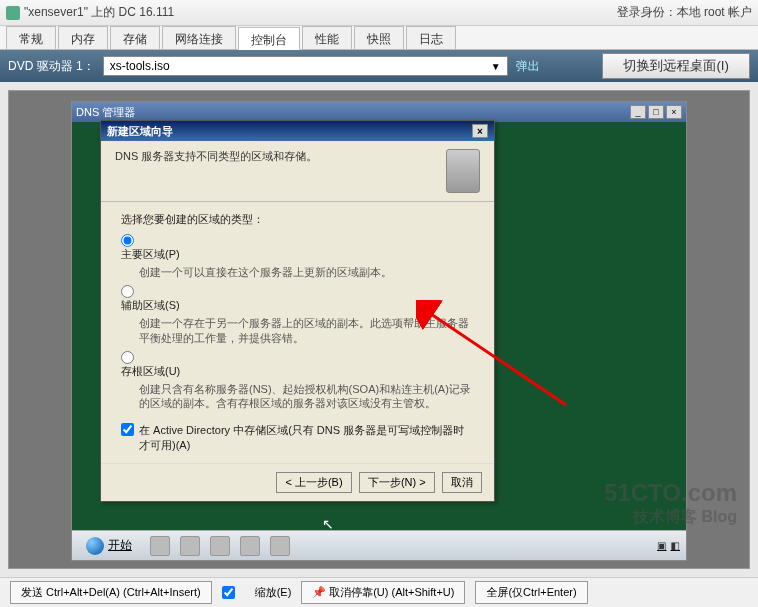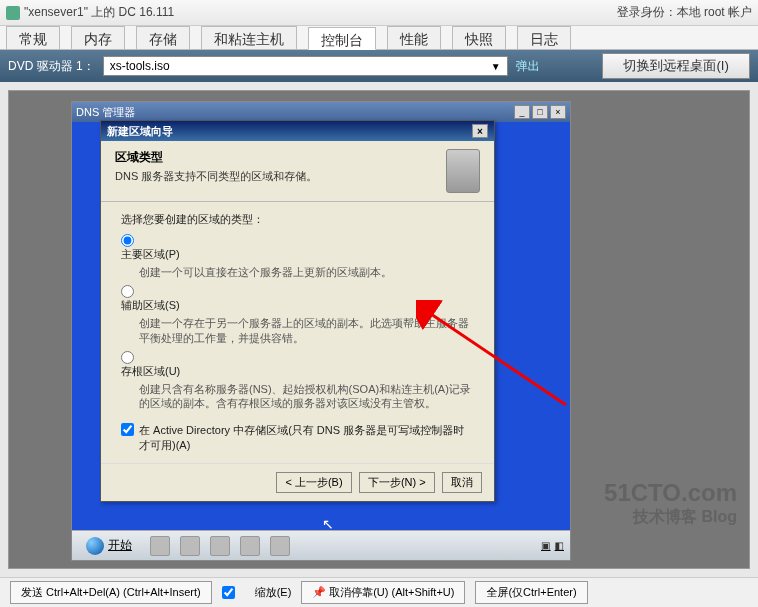--- a/index.html
+++ b/index.html
@@ -2,30 +2,30 @@
 <html><head>
   <meta charset="utf-8">
   <style>
     * { box-sizing: border-box; margin: 0; padding: 0; }
     body { font-family: "Microsoft YaHei", Tahoma, sans-serif; font-size: 12px; background: #e8e8e8; width: 758px; height: 607px; overflow: hidden; position: relative; }
     .titlebar { height: 26px; background: linear-gradient(#f8f8f8, #e8e8e8); border-bottom: 1px solid #ccc; display: flex; align-items: center; padding: 0 6px; }
     .title-icon { width: 14px; height: 14px; background: #5a8; border-radius: 2px; margin-right: 4px; }
     .title-text { color: #444; }
     .title-login { margin-left: auto; color: #444; }
     .tabs { height: 24px; background: #f4f4f4; border-bottom: 1px solid #bbb; display: flex; padding-left: 6px; }
-    .tab { padding: 4px 12px; border: 1px solid #bbb; border-bottom: none; background: #f0f0f0; margin-right: 11px; cursor: pointer; font-size: 14px; color: #333; }
+    .tab { padding: 4px 12px; border: 1px solid #bbb; border-bottom: none; background: #f0f0f0; margin-right: 2px; cursor: pointer; font-size: 12px; color: #333; }
     .tab.active { background: #fff; border-bottom: 1px solid #fff; position: relative; top: 1px; }
     .toolbar { height: 32px; background: linear-gradient(#5a7a95, #3a5a75); display: flex; align-items: center; padding: 0 8px; color: #fff; }
     .dvd-label { margin-right: 8px; }
     .dvd-select { flex: 0 0 405px; height: 20px; background: #fff; color: #000; padding: 2px 6px; border: 1px solid #888; display: flex; align-items: center; justify-content: space-between; }
     .dvd-arrow { font-size: 10px; }
     .eject { margin-left: 8px; color: #aef; cursor: pointer; }
     .switch-btn { margin-left: auto; background: linear-gradient(#f8f8f8, #e0e0e0); color: #333; border: 1px solid #888; padding: 3px 20px; cursor: pointer; }
     .desktop-area { position: relative; background: #777; height: 479px; margin: 8px; border: 1px solid #999; }
-    .remote-window { position: absolute; top: 10px; left: 62px; width: 500px; height: 460px; background: #1d4ed8; border: 1px solid #888; }
+    .remote-window { position: absolute; top: 10px; left: 62px; width: 616px; height: 460px; background: #14532d; border: 1px solid #888; }
     .remote-title { height: 20px; background: linear-gradient(#6688bb, #446699); display: flex; align-items: center; padding: 0 4px; color: #fff; font-size: 11px; }
     .remote-title .ctrls { margin-left: auto; display: flex; gap: 2px; }
     .remote-title .ctrl { width: 16px; height: 14px; background: #ddd; border: 1px solid #888; font-size: 9px; display: flex; align-items: center; justify-content: center; color: #000; }
     .dialog { position: absolute; top: 18px; left: 28px; width: 395px; background: #ece9d8; border: 1px solid #555; box-shadow: 2px 2px 4px rgba(0,0,0,0.3); }
     .dialog-title { height: 20px; background: linear-gradient(#0a246a, #3a6ea5); color: #fff; padding: 2px 6px; font-size: 11px; font-weight: bold; display: flex; align-items: center; }
     .dialog-title .close { margin-left: auto; width: 16px; height: 14px; background: #ddd; border: 1px solid #888; color: #000; font-size: 10px; display: flex; align-items: center; justify-content: center; }
     .dialog-header { padding: 8px 14px; background: #ece9d8; border-bottom: 1px solid #bbb; display: flex; }
     .dialog-header-text { flex: 1; }
     .dialog-header .h1 { font-weight: bold; font-size: 12px; margin-bottom: 3px; }
     .dialog-header .h2 { font-size: 11px; color: #333; }
@@ -59,21 +59,21 @@
 <div class="titlebar">
   <span class="title-icon"></span>
   <span class="title-text">"xensever1" 上的 DC 16.111</span>
   <span class="title-login">登录身份：本地 root 帐户</span>
 </div>
 
 <div class="tabs" id="tab-strip">
     <div class="tab">常规</div>
     <div class="tab">内存</div>
     <div class="tab">存储</div>
-    <div class="tab">和粘连主机</div>
+    <div class="tab">网络连接</div>
     <div class="tab active">控制台</div>
     <div class="tab">性能</div>
     <div class="tab">快照</div>
     <div class="tab">日志</div>
   </div>
 
 <div class="toolbar">
   <span class="dvd-label">DVD 驱动器 1：</span>
   <div class="dvd-select">
     <span>xs-tools.iso</span>
@@ -94,21 +94,20 @@
       </div>
     </div>
 
     <div class="dialog">
       <div class="dialog-title">
         <span>新建区域向导</span>
         <div class="close">×</div>
       </div>
       <div class="dialog-header">
         <div class="dialog-header-text">
-          <div class="h1">区域类型</div>
           <div class="h2">DNS 服务器支持不同类型的区域和存储。</div>
         </div>
         <div class="server-icon"></div>
       </div>
       <div class="dialog-body">
         <div class="prompt">选择您要创建的区域的类型：</div>
         <div id="zone-options">
             <div class="radio-row">
               <input type="radio" name="zone" checked="" style="">
               <span>主要区域(P)</span>

